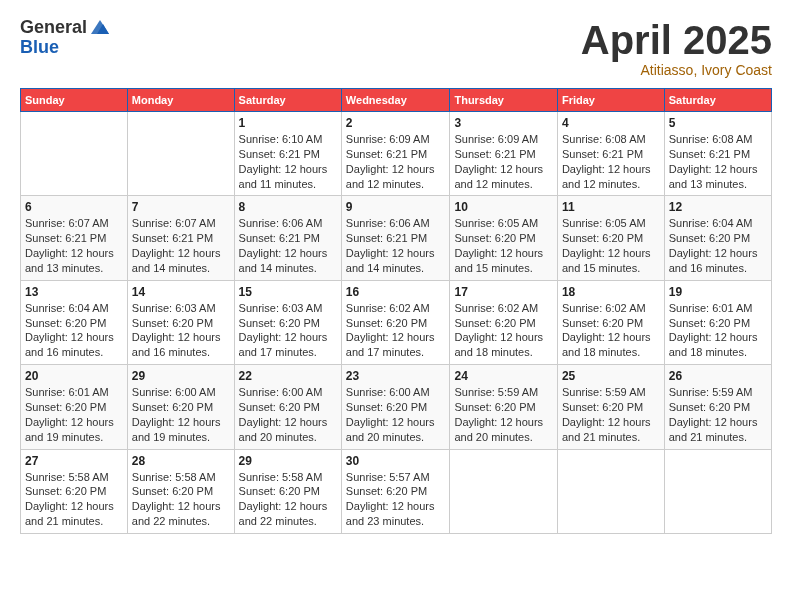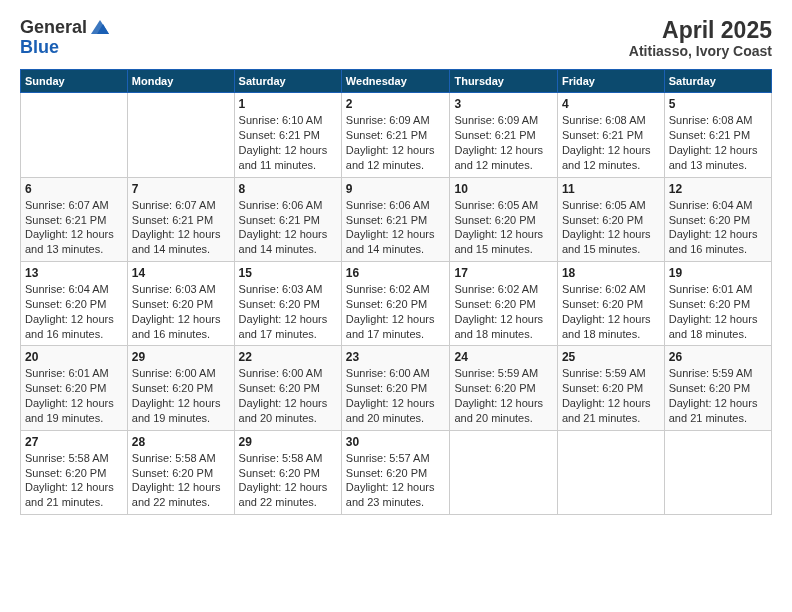--- a/index.html
+++ b/index.html
@@ -35,29 +35,28 @@
     .logo-icon {
       width: 22px;
       height: 22px;
       margin-left: 2px;
       margin-top: -2px;
     }
     .title-block {
       text-align: right;
     }
     .month-title {
-      font-size: 23px;
+      font-size: 40px;
       font-weight: bold;
       color: #333;
       line-height: 1.1;
     }
     .subtitle {
       font-size: 14px;
-      color: #404040;
-      font-weight: bold;
+      color: #a16207;
     }
     .calendar-table {
       width: 100%;
       border-collapse: collapse;
       font-size: 10px;
     }
     .calendar-table th {
       background-color: #1a5fb4;
       color: #fff;
       padding: 5px 4px;
@@ -89,21 +88,21 @@
     .empty-cell {
       background: #fff;
     }
     tr:nth-child(even) td {
       background-color: #f9f9f9;
     }
     tr:nth-child(odd) td {
       background-color: #fff;
     }
     .calendar-table thead tr th {
-      background-color: #0c4a6e;
+      background-color: #ef4444;
     }
   </style>
 </head>
 <body>
 
 <div class="page">
   <div class="header">
     <div class="logo">
       <div>
         <div style="display:flex;align-items:center;">

